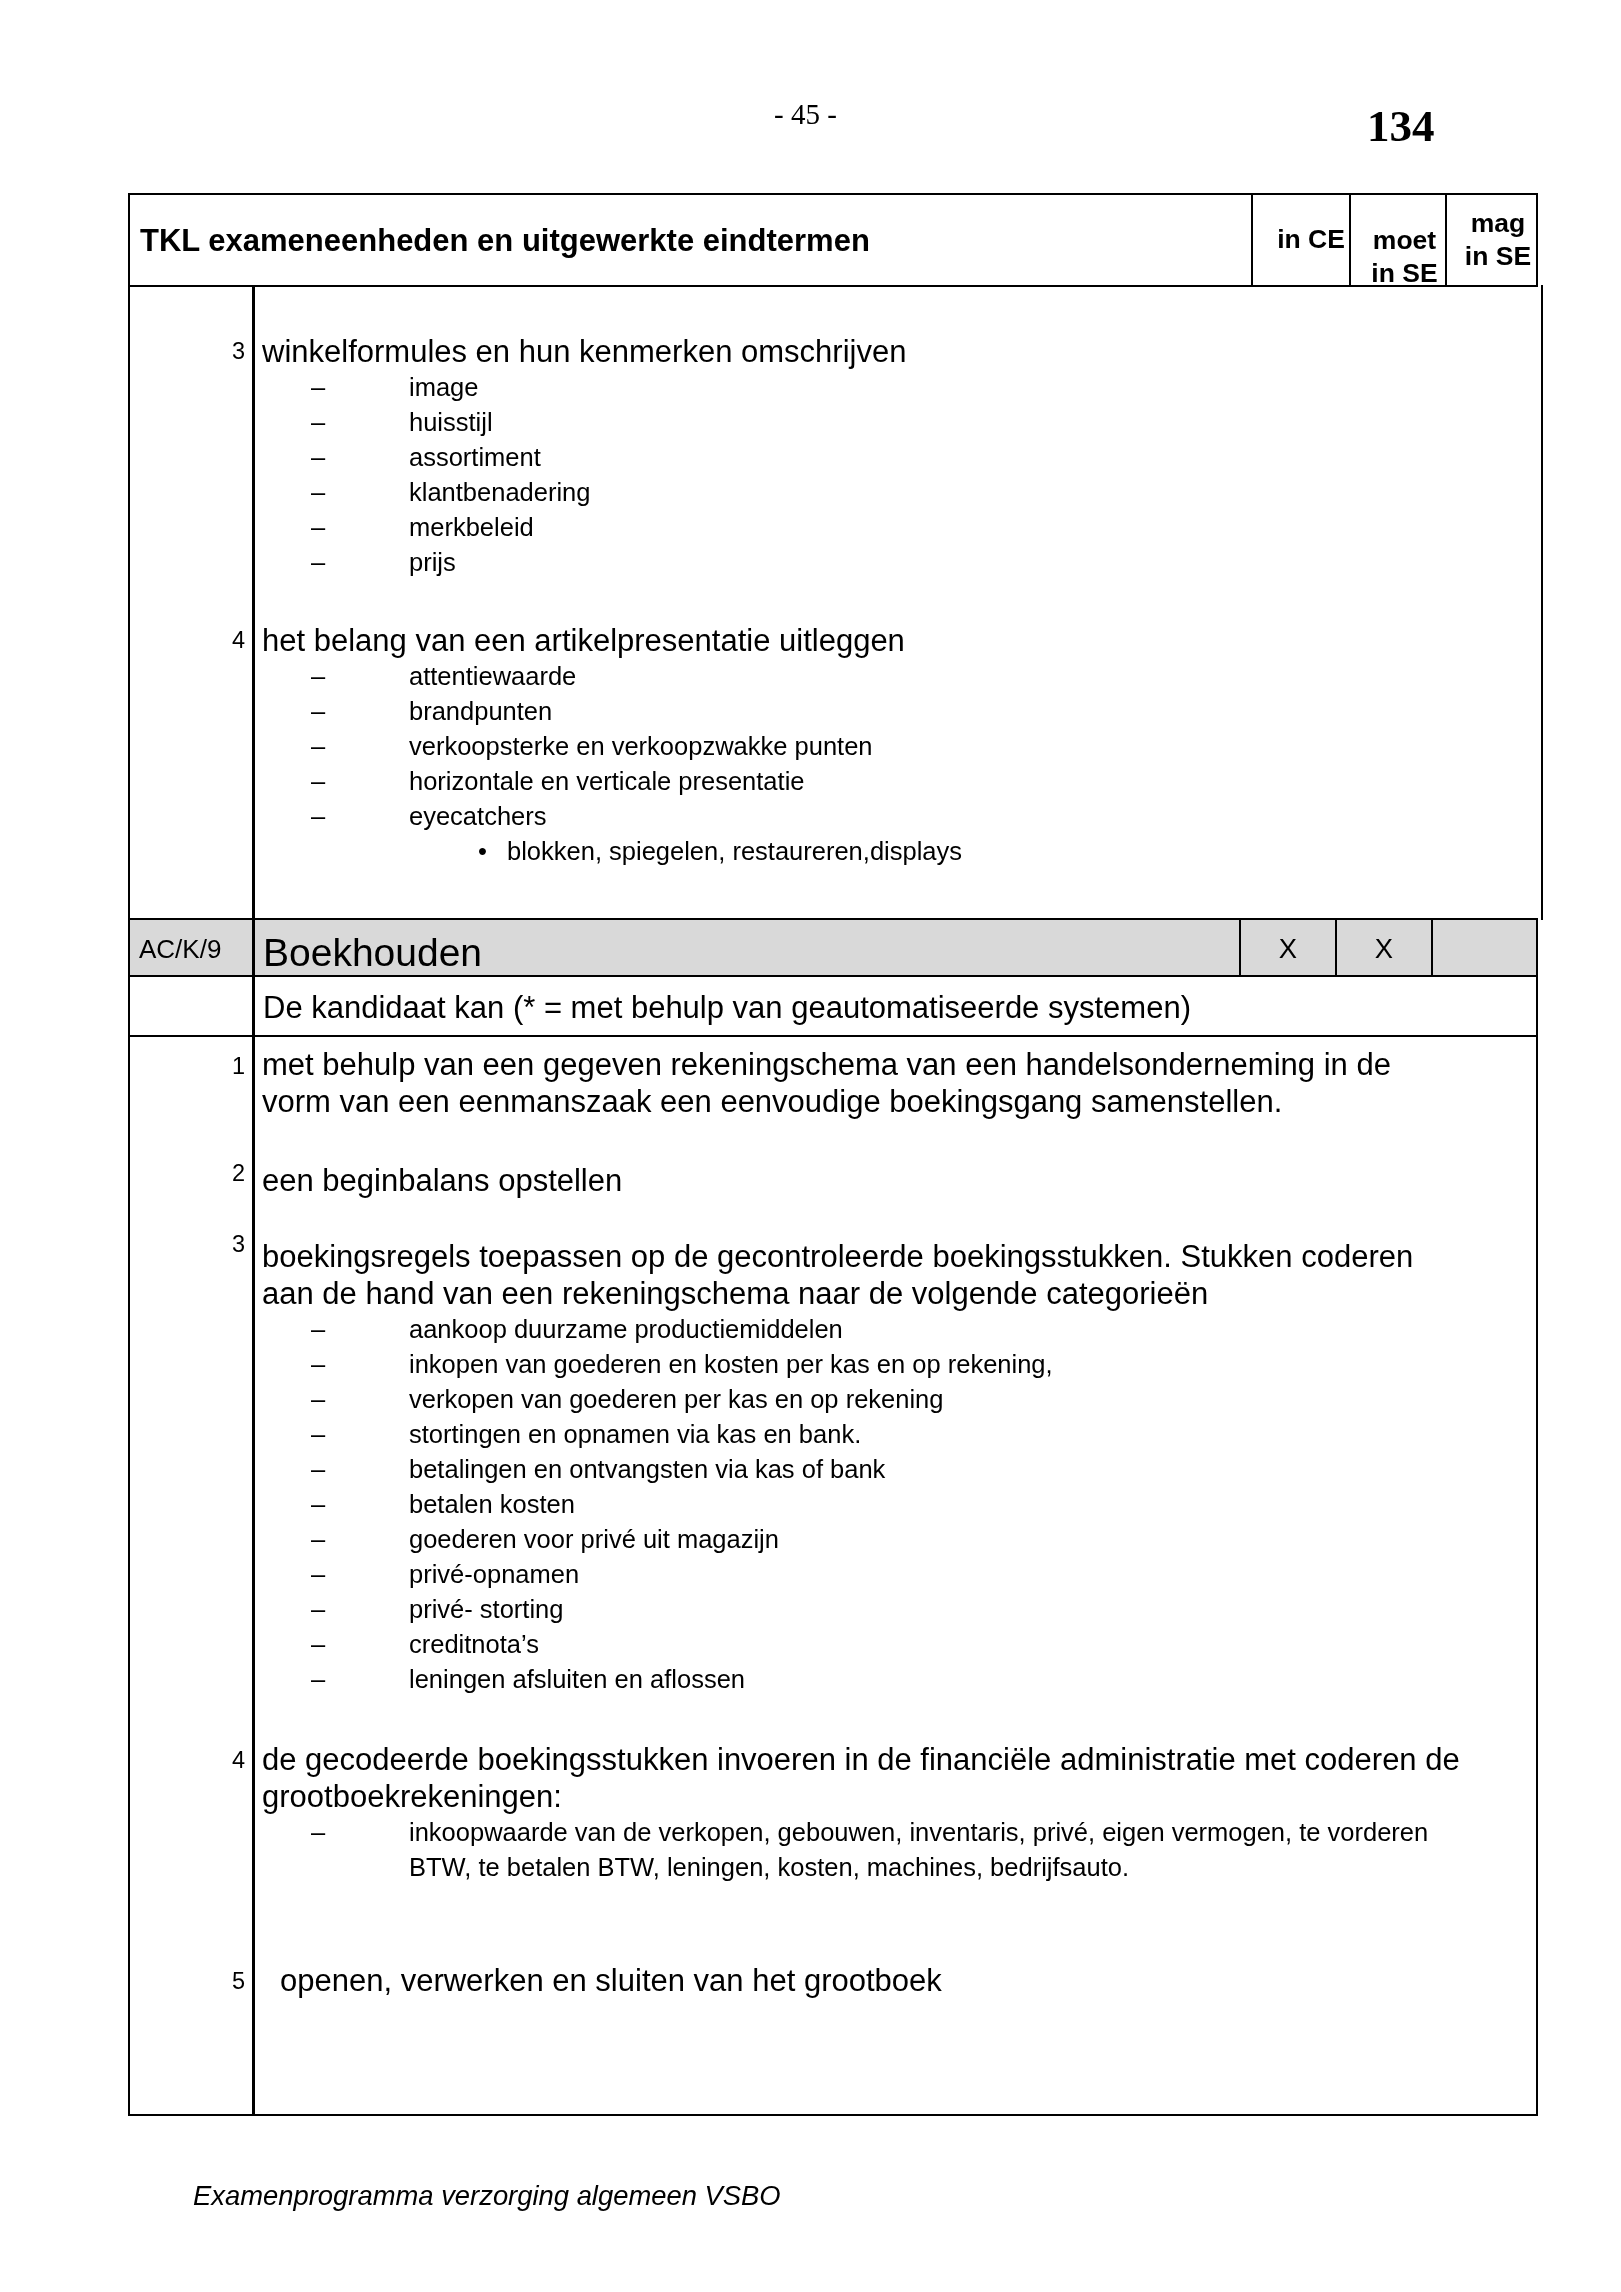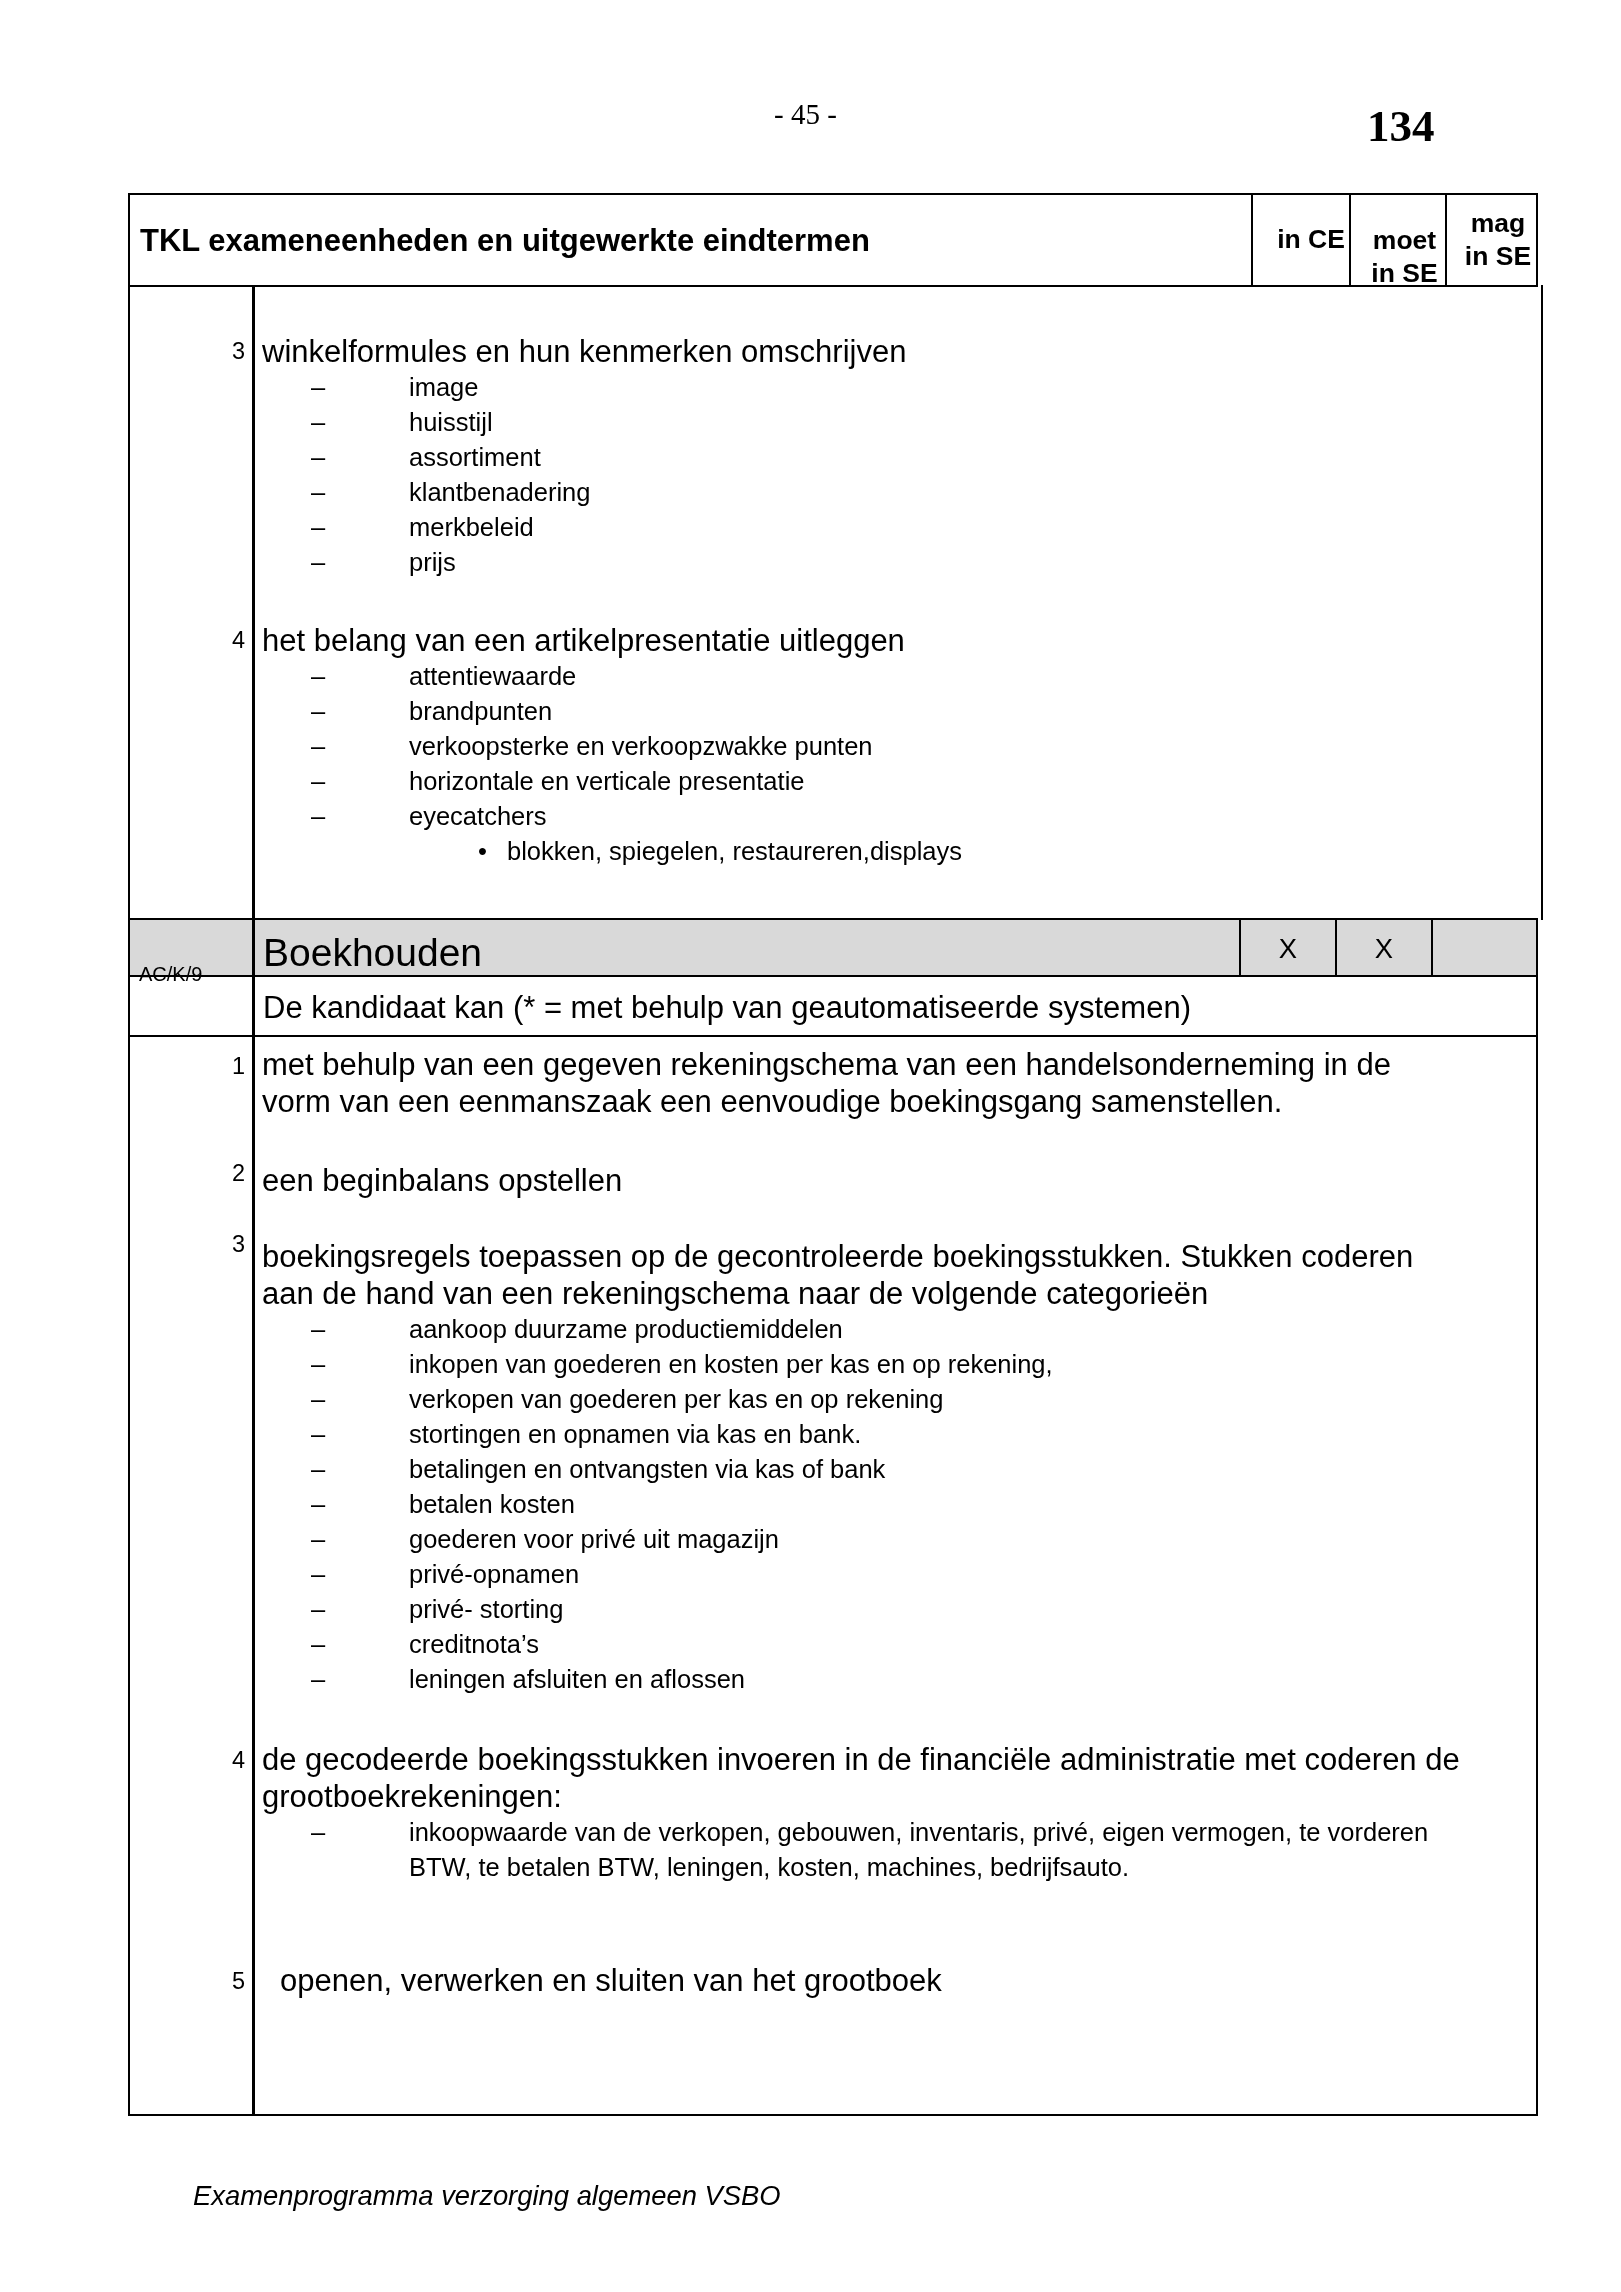--- a/index.html
+++ b/index.html
@@ -77,21 +77,21 @@
     <div class="subrow"><span class="dash">–</span><span>eyecatchers</span></div>
     <div class="bullet"><span class="dot">•</span><span>blokken, spiegelen, restaureren,displays</span></div>
   </div>
 </div>
 
 <div class="abs gray" style="left:128px; top:918px; width:1410px; height:59px; border:2.9px solid #000; border-top:2px solid #000; box-sizing:border-box;"></div>
 <div class="vline" style="left:252px; top:918px; height:59px; width:2.9px;"></div>
 <div class="vline" style="left:1239px; top:918px; height:59px;"></div>
 <div class="vline" style="left:1335px; top:918px; height:59px;"></div>
 <div class="vline" style="left:1431px; top:918px; height:59px;"></div>
-<div class="abs" style="left:139px; top:934px; font-size:20px;margin-top:29px;">AC/K/9</div>
+<div class="abs" style="left:139px; top:934px; font-size:26px;">AC/K/9</div>
 <div class="abs" style="left:263px; top:931px; font-size:39px;">Boekhouden</div>
 <div class="abs xmark" style="left:1241px; top:933px; width:94px;">X</div>
 <div class="abs xmark" style="left:1337px; top:933px; width:94px;">X</div>
 <div class="abs xmark" style="left:1433px; top:933px; width:94px;"></div>
 
 <div class="abs" style="left:128px; top:975px; width:1410px; height:62px; border-left:2.9px solid #000; border-right:2.9px solid #000; border-bottom:2.9px solid #000; box-sizing:border-box;"></div>
 <div class="vline" style="left:252px; top:975px; height:62px; width:2.9px;"></div>
 <div class="abs main" style="left:263px; top:989px;">De kandidaat kan (* = met behulp van geautomatiseerde systemen)</div>
 
 <div class="abs" style="left:128px; top:1035px; width:1410px; height:1081px; border-left:2.9px solid #000; border-right:2.9px solid #000; border-bottom:2.9px solid #000; box-sizing:border-box;"></div>

